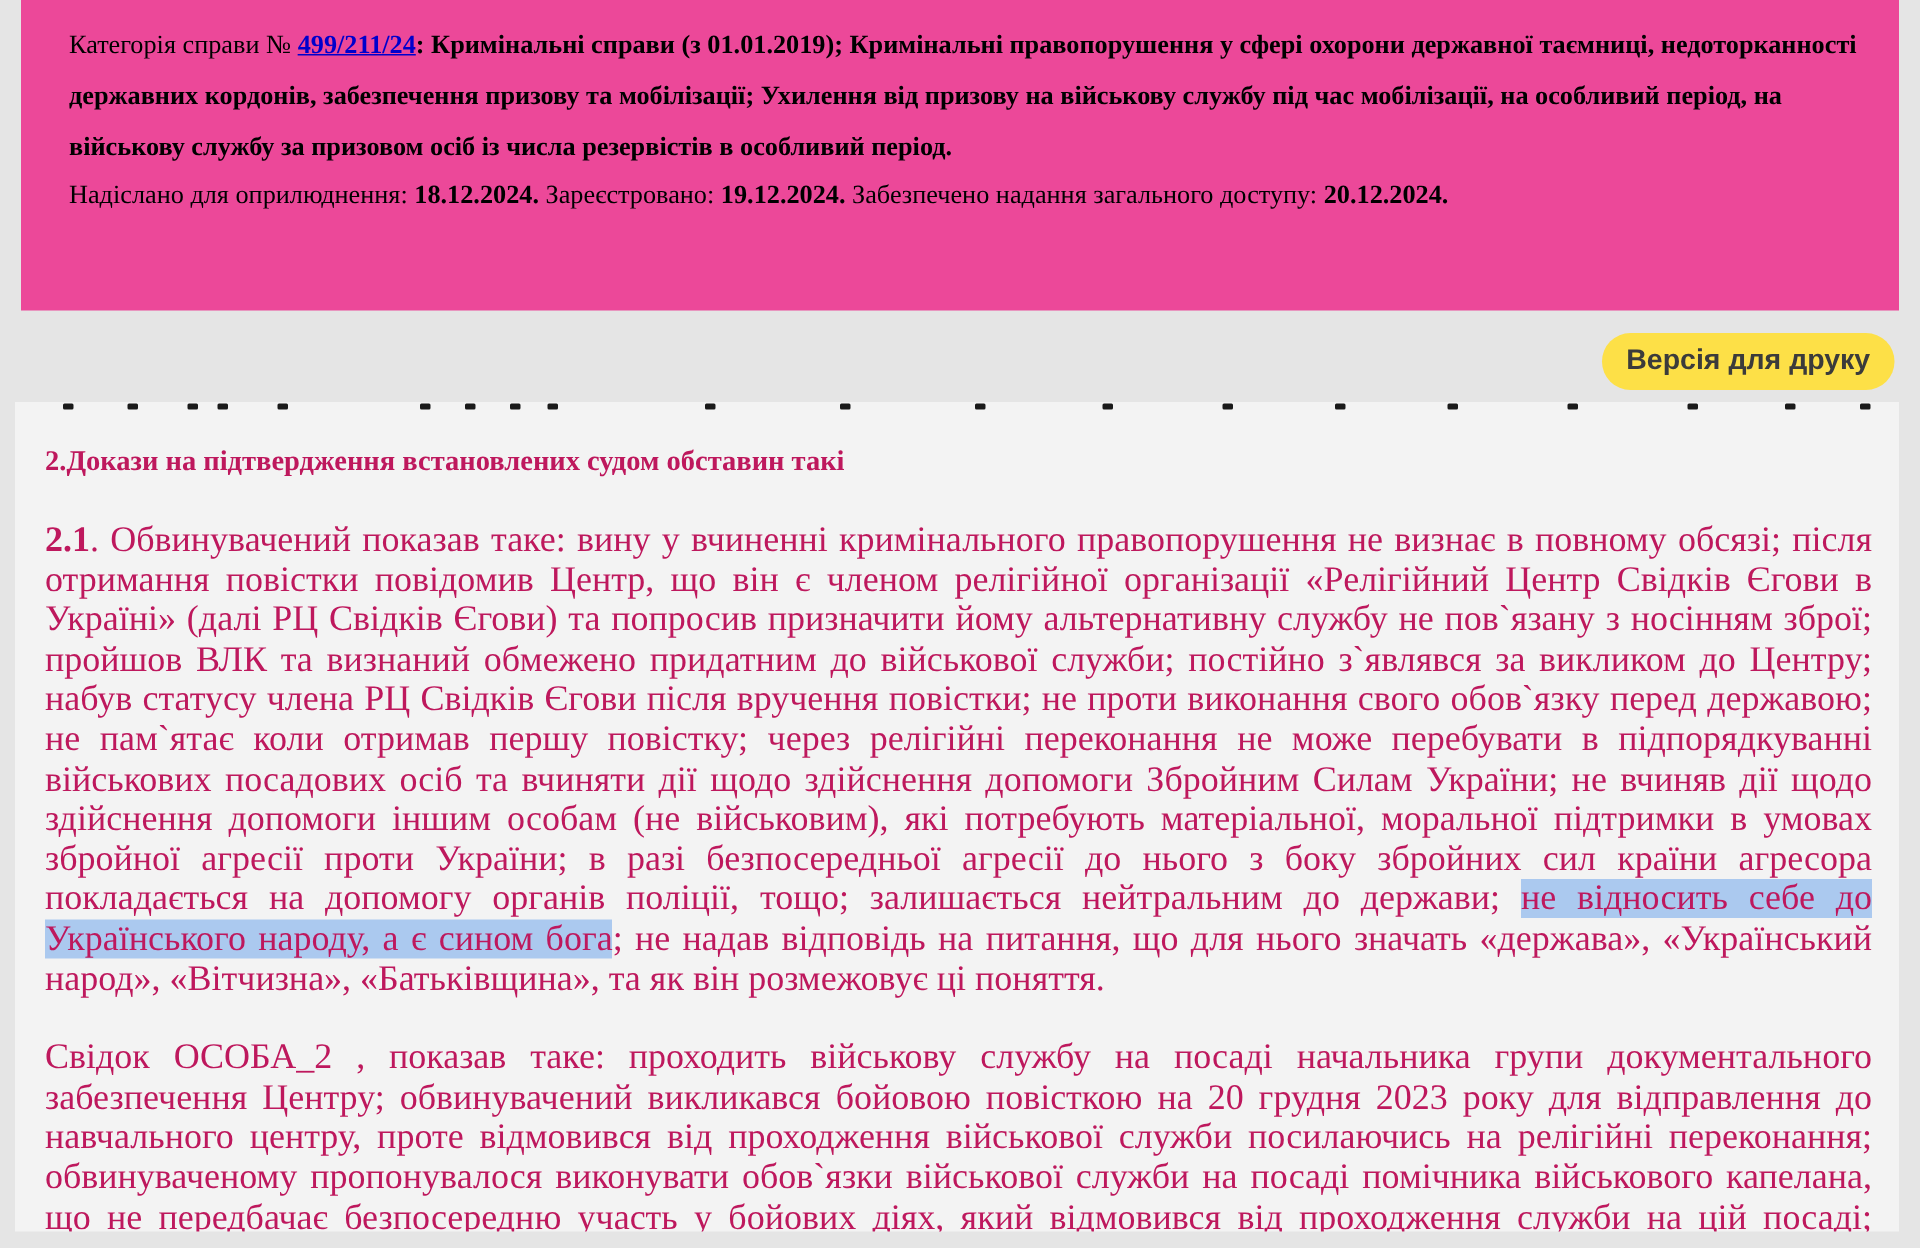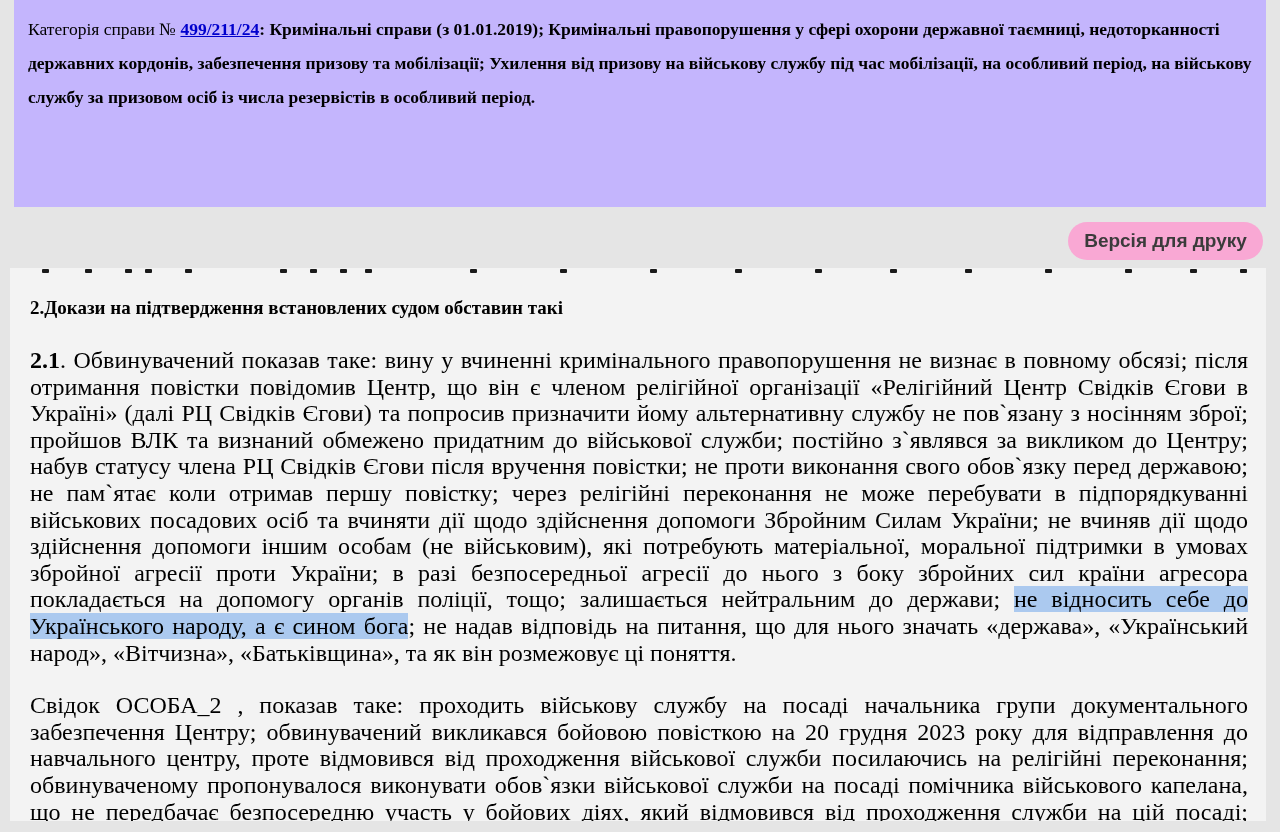--- a/index.html
+++ b/index.html
@@ -8,60 +8,60 @@
     font-family: "Liberation Serif", "DejaVu Serif", serif;
     background: #e5e5e5;
     overflow: hidden;
     position: relative;
   }
   
   .header-card {
     position: absolute;
     left: 14px; top: 0;
     width: 1252px; height: 207px;
-    background: #c4b5fd;
-    padding: 12px 14px 0 14px;
+    background: #ec4899;
+    padding: 12px 14px 0 32px;
     color: #000;
   }
   .header-card p {
     font-size: 17.5px;
     line-height: 34px;
     margin-bottom: 0;
   }
   .header-card p.meta { line-height: 31px; }
   .hdr-bold { font-weight: bold; }
   a.case-link {
     font-weight: bold;
     text-decoration: underline;
     cursor: pointer;
   }
   
   .print-btn {
     position: absolute;
     left: 1068px; top: 222px;
     width: 195px; height: 38px;
-    background: #f9a8d4;
+    background: #fde047;
     border: none;
     border-radius: 19px;
     font-family: "Liberation Sans", "DejaVu Sans", sans-serif;
     font-size: 19px;
     font-weight: bold;
     color: #3b3b3b;
     cursor: pointer;
     text-align: center;
   }
   
   .doc-card {
     position: absolute;
     left: 10px; top: 268px;
     width: 1256px; height: 553px;
     background: #f3f3f3;
     padding: 0 18px 0 20px;
     overflow: hidden;
-    color: #000000;
+    color: #be185d;
   }
   .clipped-line {
     position: relative;
     height: 7px;
     overflow: hidden;
   }
   .clipped-line .mark {
     position: absolute;
     top: 1px;
     width: 7px; height: 4px;
@@ -83,20 +83,21 @@
   .doc-para .num { font-weight: bold; }
   .hl {
     background: #abc9ef;
   }
 </style>
 </head>
 <body>
 
 <div class="header-card">
   <p><span>Категорія справи № </span><a class="case-link" style="color: rgb(0, 0, 204);">499/211/24</a><span class="hdr-bold">: Кримінальні справи (з 01.01.2019); Кримінальні правопорушення у сфері охорони державної таємниці, недоторканності державних кордонів, забезпечення призову та мобілізації; Ухилення від призову на військову службу під час мобілізації, на особливий період, на військову службу за призовом осіб із числа резервістів в особливий період.</span></p>
+  <p class="meta"><span>Надіслано для оприлюднення: </span><span class="hdr-bold">18.12.2024.</span><span> Зареєстровано: </span><span class="hdr-bold">19.12.2024.</span><span> Забезпечено надання загального доступу: </span><span class="hdr-bold">20.12.2024.</span></p>
 </div>
 
 <button class="print-btn">Версія для друку</button>
 
 <div class="doc-card">
   <div class="clipped-line">
       <div class="mark" style="left: 12px;"></div>
       <div class="mark" style="left: 55px;"></div>
       <div class="mark" style="left: 95px;"></div>
       <div class="mark" style="left: 115px;"></div>

